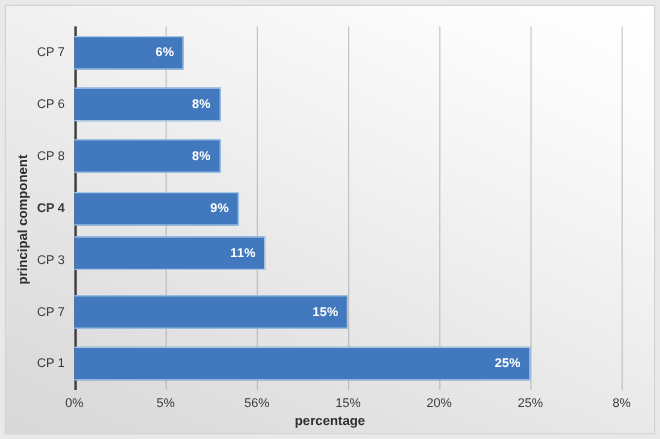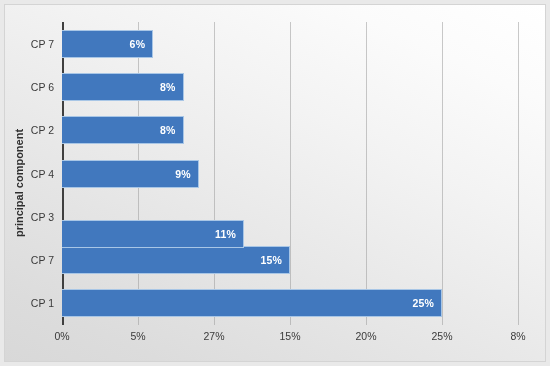--- a/index.html
+++ b/index.html
@@ -154,22 +154,22 @@
   <div id="plate"></div>
 
   <div id="ylabel">
     <span>principal component</span>
   </div>
 
   <div id="ytick-layer">
       <div class="ytick" style="top: 303.357px;">CP 1</div>
       <div class="ytick" style="top: 260.071px;">CP 7</div>
       <div class="ytick" style="top: 216.786px;">CP 3</div>
-      <div class="ytick" style="top: 173.5px;">CP 4</div>
-      <div class="ytick" style="top: 130.214px;">CP 2</div>
+      <div class="ytick" style="top: 173.5px; font-weight: bold;">CP 4</div>
+      <div class="ytick" style="top: 130.214px;">CP 8</div>
       <div class="ytick" style="top: 86.9286px;">CP 6</div>
       <div class="ytick" style="top: 43.6429px;">CP 7</div>
     </div>
 
   <div id="plot">
     <div id="grid-layer">
         <div class="gridline" style="left: 0px;"></div>
         <div class="gridline" style="left: 76px;"></div>
         <div class="gridline" style="left: 152px;"></div>
         <div class="gridline" style="left: 228px;"></div>
@@ -182,21 +182,21 @@
         <div class="bar-row" style="top: 267.357px; width: 380px;">
           <div class="bar" style="background: rgb(65, 120, 190); border-color: rgb(168, 198, 230);">
             <div class="bar-label">25%</div>
           </div>
         </div>
         <div class="bar-row" style="top: 224.071px; width: 228px;">
           <div class="bar" style="background: rgb(65, 120, 190); border-color: rgb(168, 198, 230);">
             <div class="bar-label">15%</div>
           </div>
         </div>
-        <div class="bar-row" style="top: 198px; width: 182px;">
+        <div class="bar-row" style="top: 175px; width: 159px;">
           <div class="bar" style="background: rgb(65, 120, 190); border-color: rgb(168, 198, 230);">
             <div class="bar-label">11%</div>
           </div>
         </div>
         <div class="bar-row" style="top: 137.5px; width: 136.8px;">
           <div class="bar" style="background: rgb(65, 120, 190); border-color: rgb(168, 198, 230);">
             <div class="bar-label">9%</div>
           </div>
         </div>
         <div class="bar-row" style="top: 94.2143px; width: 121.6px;">
@@ -213,20 +213,21 @@
           <div class="bar" style="background: rgb(65, 120, 190); border-color: rgb(168, 198, 230);">
             <div class="bar-label">6%</div>
           </div>
         </div>
       </div>
   </div>
 
   <div id="xtick-layer">
       <div class="xtick" style="left: 62px;">0%</div>
       <div class="xtick" style="left: 138px;">5%</div>
-      <div class="xtick" style="left: 214px;">27%</div>
+      <div class="xtick" style="left: 214px;">56%</div>
       <div class="xtick" style="left: 290px;">15%</div>
       <div class="xtick" style="left: 366px; text-align: right;">20%</div>
       <div class="xtick" style="left: 442px;">25%</div>
       <div class="xtick" style="left: 518px;">8%</div>
     </div>
 
+  <div id="xlabel">percentage</div>
 </div>
 
 </body></html>

